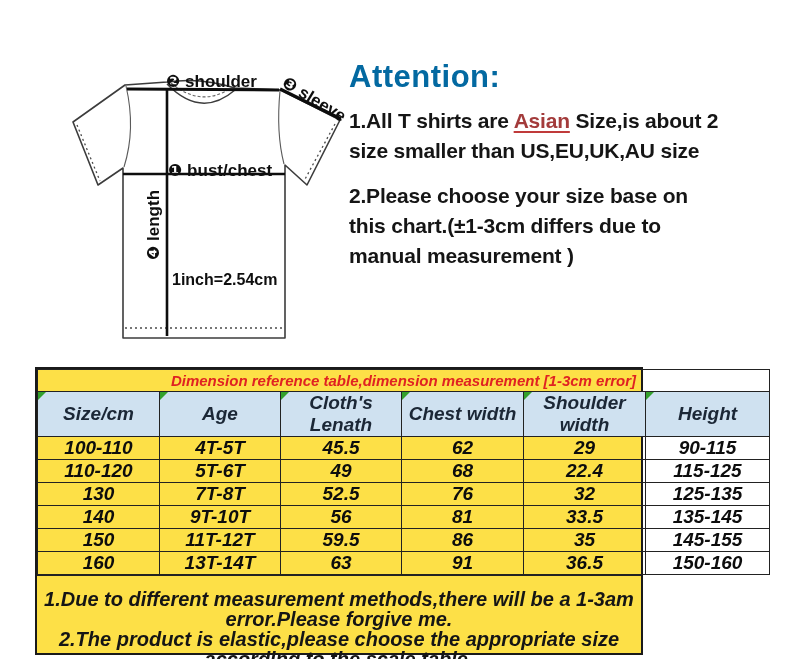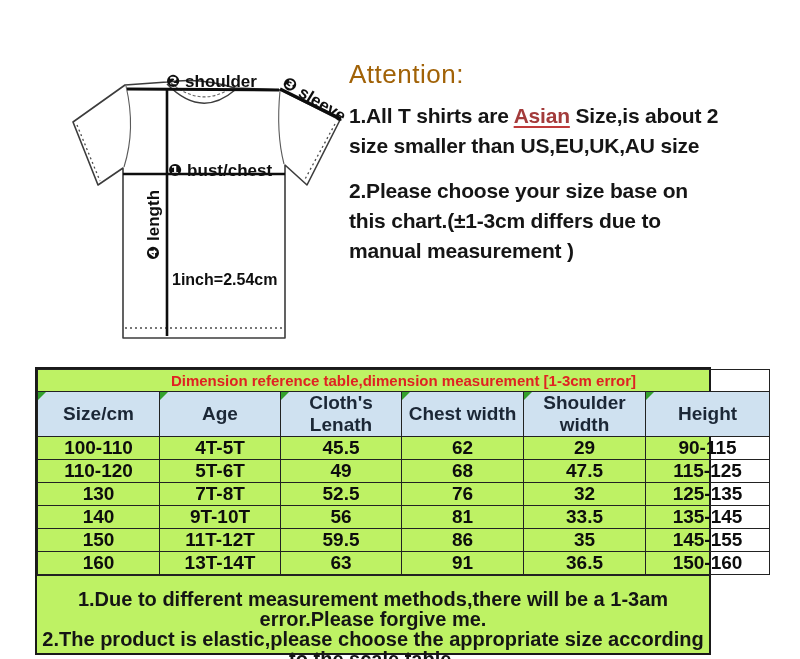--- a/index.html
+++ b/index.html
@@ -17,32 +17,32 @@
   .lbl-sleeve{left:289px;top:72px;transform:rotate(31deg);transform-origin:0 0;}
   .lbl-bust{left:168px;top:160px;}
   .len-wrap{
     position:absolute;left:109px;top:181px;width:88px;height:88px;
     display:flex;align-items:center;justify-content:center;transform:rotate(-90deg);
   }
   .lbl-inch{left:172px;top:271px;font-size:16px;}
   
   .attention{position:absolute;left:349px;top:60px;width:452px;}
   .attention h1{
-    margin:0 0 12px 0;font-size:26px;line-height:1.1;font-weight:400;color:#a16207;
+    margin:0 0 12px 0;font-size:31px;line-height:1.1;font-weight:700;color:#0369a1;
     letter-spacing:0.5px;
   }
   .att-p{
     margin:4px 0 15px 0;font-size:21px;font-weight:700;line-height:1.43;color:#151515;
     white-space:pre-line;letter-spacing:-0.2px;
   }
   .asian{color:#a33b3b;text-decoration:underline;text-decoration-color:#c03a3a;text-underline-offset:3px;}
   
   .table-wrap{
-    position:absolute;left:35px;top:367px;width:676px;border:2px solid #1a1a1a;
-    box-sizing:border-box;background:#bef264;
+    position:absolute;left:35px;top:367px;width:608px;border:2px solid #1a1a1a;
+    box-sizing:border-box;background:#fde047;font-style:italic;
   }
   table.size{width:100%;border-collapse:collapse;table-layout:fixed;}
   table.size td,table.size th{
     border:1.5px solid #222;text-align:center;vertical-align:middle;
     font-weight:700;font-size:19px;padding:0;overflow:hidden;
   }
   tr.title-row td{
     height:21px;color:#e02222;font-size:15px;letter-spacing:0;border-bottom:1.5px solid #222;
   }
   tr.head-row th{
@@ -123,21 +123,21 @@
           <td>45.5</td>
           <td>62</td>
           <td>29</td>
           <td>90-115</td>
         </tr>
         <tr class="data-row">
           <td>110-120</td>
           <td>5T-6T</td>
           <td>49</td>
           <td>68</td>
-          <td>47.5</td>
+          <td>22.4</td>
           <td>115-125</td>
         </tr>
         <tr class="data-row">
           <td>130</td>
           <td>7T-8T</td>
           <td>52.5</td>
           <td>76</td>
           <td>32</td>
           <td>125-135</td>
         </tr>

